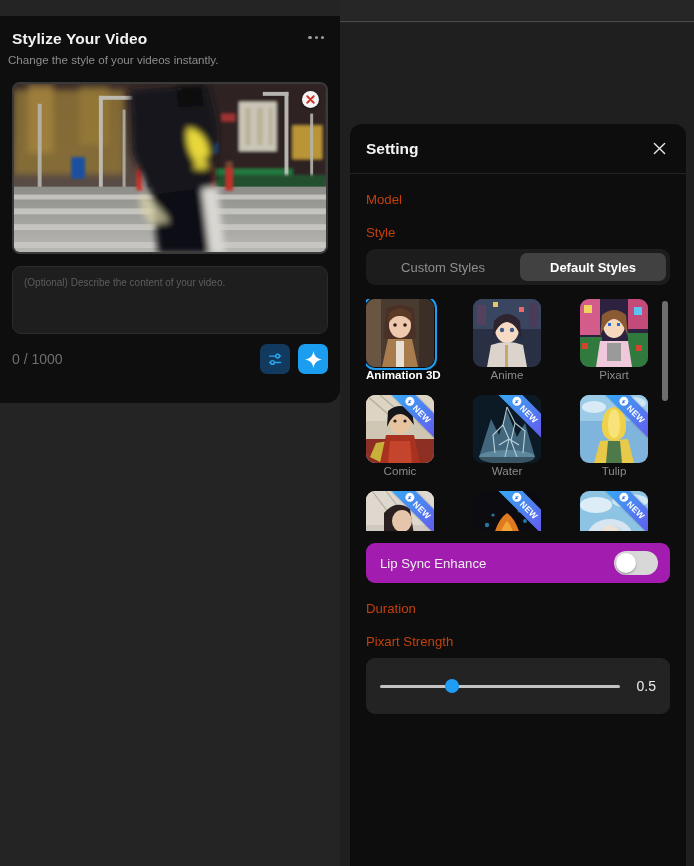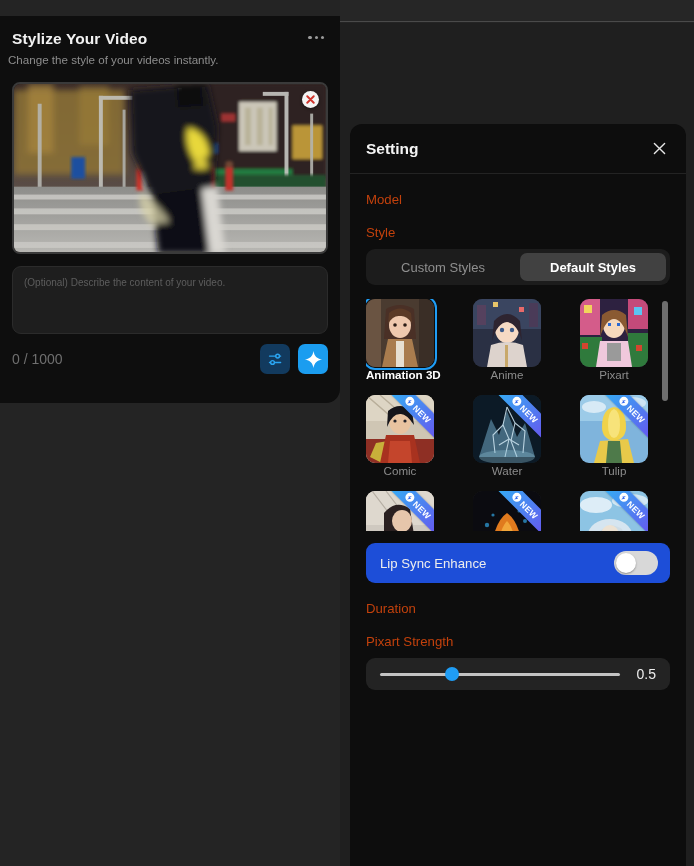--- a/index.html
+++ b/index.html
@@ -312,21 +312,21 @@
     width: 6px; height: 100px;
     border-radius: 3px;
     background: #6e6e6e;
     cursor: pointer;
   }
 
   
   .toggle-row {
     margin-top: 12px;
     height: 40px;
-    background: #1d4ed8;
+    background: #a21caf;
     border-radius: 9px;
     display: flex;
     align-items: center;
     justify-content: space-between;
     padding: 0 12px 0 14px;
   }
   .toggle-label { font-size: 13.2px; color: #ededed; }
   .switch {
     width: 44px; height: 24px;
     border-radius: 12px;
@@ -338,21 +338,21 @@
     position: absolute;
     left: 2px; top: 2px;
     width: 20px; height: 20px;
     border-radius: 50%;
     background: #ffffff;
     box-shadow: 0 1px 2px rgba(0,0,0,.35);
   }
 
   
   .slider-box {
-    height: 32px;
+    height: 56px;
     background: #232323;
     border-radius: 9px;
     display: flex;
     align-items: center;
     padding: 0 14px;
     gap: 12px;
   }
   .slider-track {
     position: relative;
     flex: 1;

